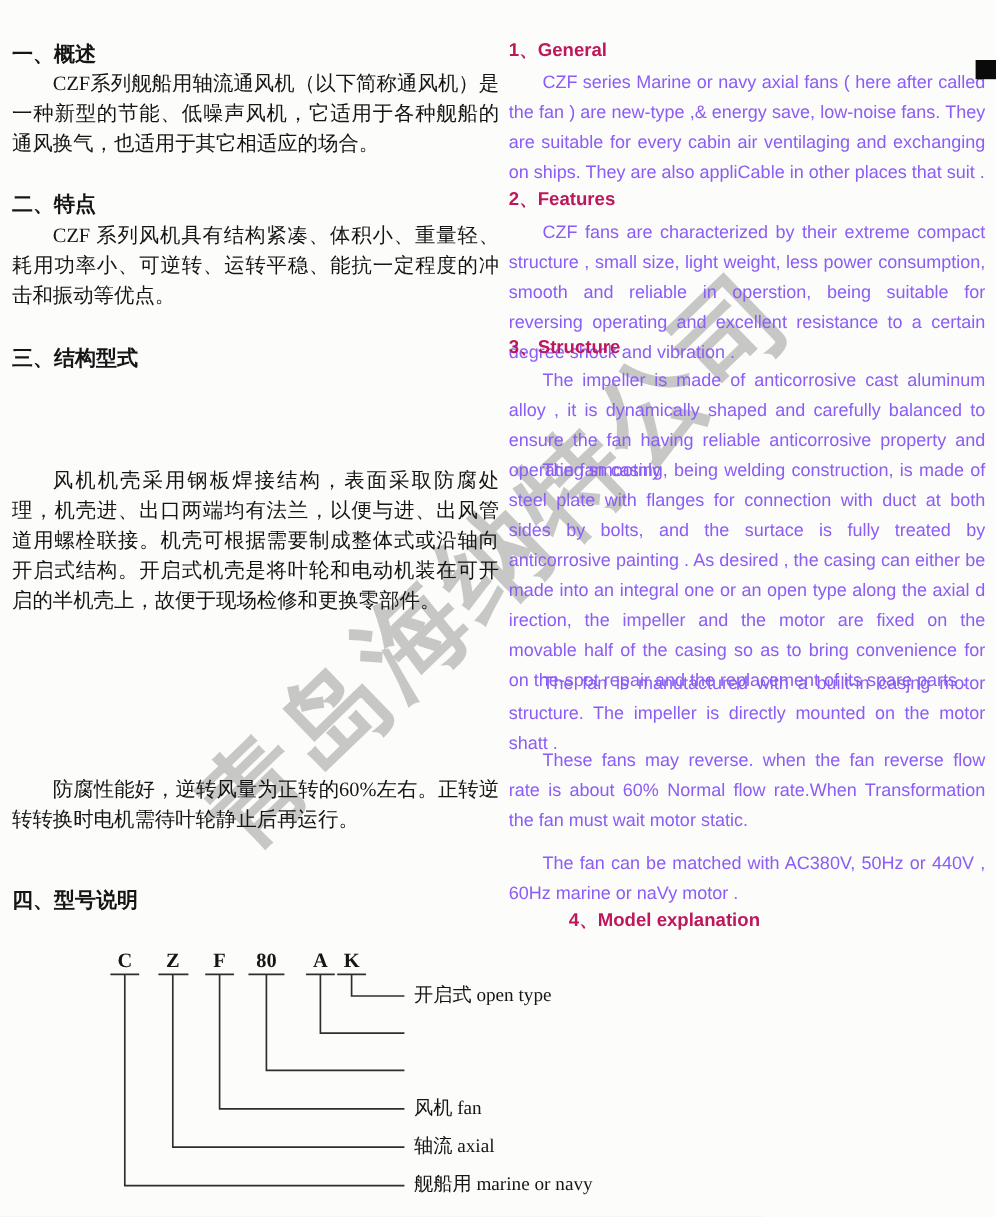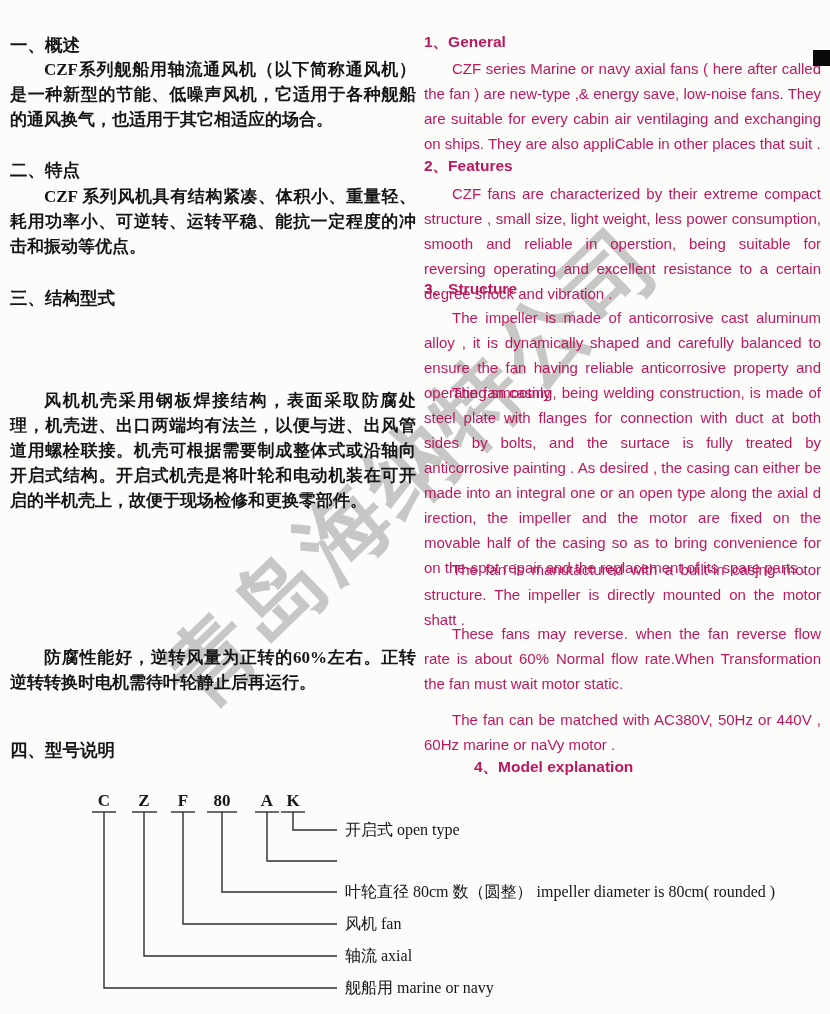--- a/index.html
+++ b/index.html
@@ -17,24 +17,24 @@
     position:absolute;left:412px;top:467px;
     transform:translate(-50%,-50%) rotate(-44deg);
     font-family:"Liberation Sans", sans-serif;
     font-size:88px;font-weight:700;letter-spacing:4px;
     color:#8f8f8f;opacity:.48;white-space:nowrap;
     z-index:1;pointer-events:none;
   }
   .content{position:absolute;inset:0;z-index:2;}
   
   .blk{position:absolute;margin:0;}
-  .cn{left:10px;width:406px;font-size:17px;line-height:25px;font-weight:700;text-align:justify;}
+  .cn{left:10px;width:406px;font-size:17px;line-height:25px;font-weight:400;text-align:justify;}
   .cn-h{left:10px;font-size:17.5px;font-weight:700;white-space:nowrap;}
   .cn-p{text-indent:2em;}
-  .en{left:424px;width:397px;font-family:"Liberation Sans", sans-serif;font-size:15px;line-height:25px;text-align:justify;color:#be185d;}
+  .en{left:424px;width:397px;font-family:"Liberation Sans", sans-serif;font-size:15px;line-height:25px;text-align:justify;color:#8b5cf6;}
   .en-h{left:424px;font-family:Liberation Sans, sans-serif;font-size:15.5px;white-space:nowrap;color:#be185d;}
   .en-p{text-indent:28px;}
   .indent50{left:474px;}
   
   .diagram{position:absolute;left:0;top:788px;width:830px;height:226px;}
   .dg-letter{
     position:absolute;top:3px;transform:translateX(-50%);
     font-family:"Liberation Serif", serif;font-size:17px;font-weight:600;
   }
   .dg-label{
@@ -102,21 +102,20 @@
       </svg>
 
       <span class="dg-letter" style="left:104px">C</span>
       <span class="dg-letter" style="left:144px">Z</span>
       <span class="dg-letter" style="left:183px">F</span>
       <span class="dg-letter" style="left:222px">80</span>
       <span class="dg-letter" style="left:267px">A</span>
       <span class="dg-letter" style="left:293px">K</span>
 
       <div class="dg-label" style="top:31px">开启式 open type</div>
-      <div class="dg-label" style="top:93px">叶轮直径 80cm 数（圆整）  impeller diameter is 80cm( rounded )</div>
       <div class="dg-label" style="top:125px">风机 fan</div>
       <div class="dg-label" style="top:157px">轴流 axial</div>
       <div class="dg-label" style="top:189px">舰船用  marine or navy</div>
     </div>
 
     <div class="artifact" style="left:813px;top:50px;width:17px;height:16px"></div>
 
   </div>
 </div>
 

